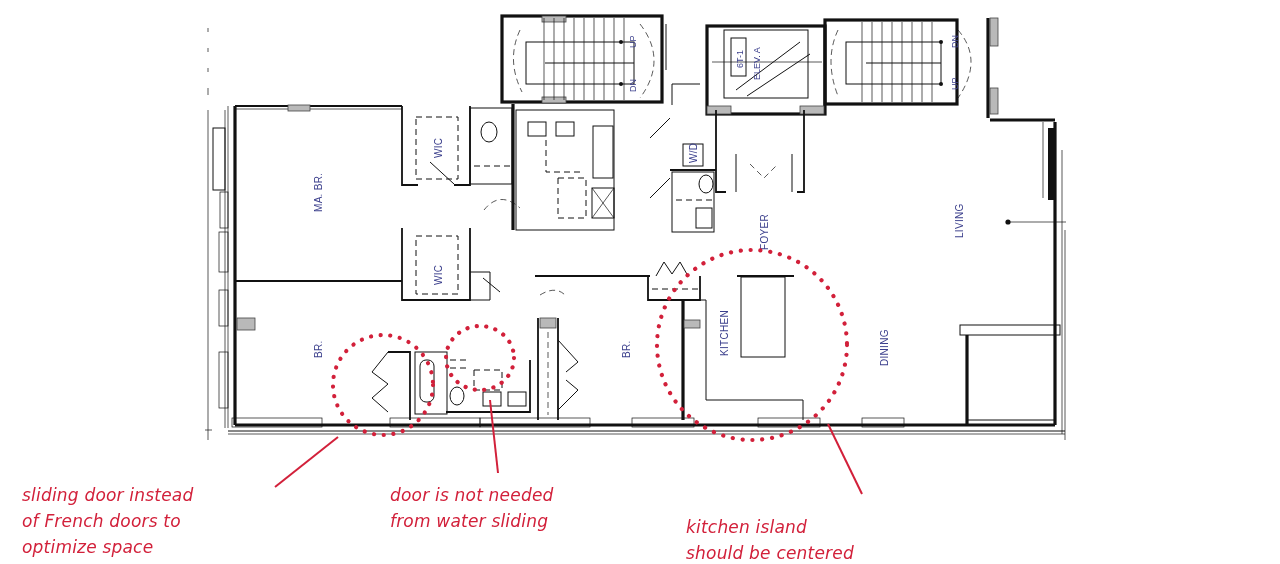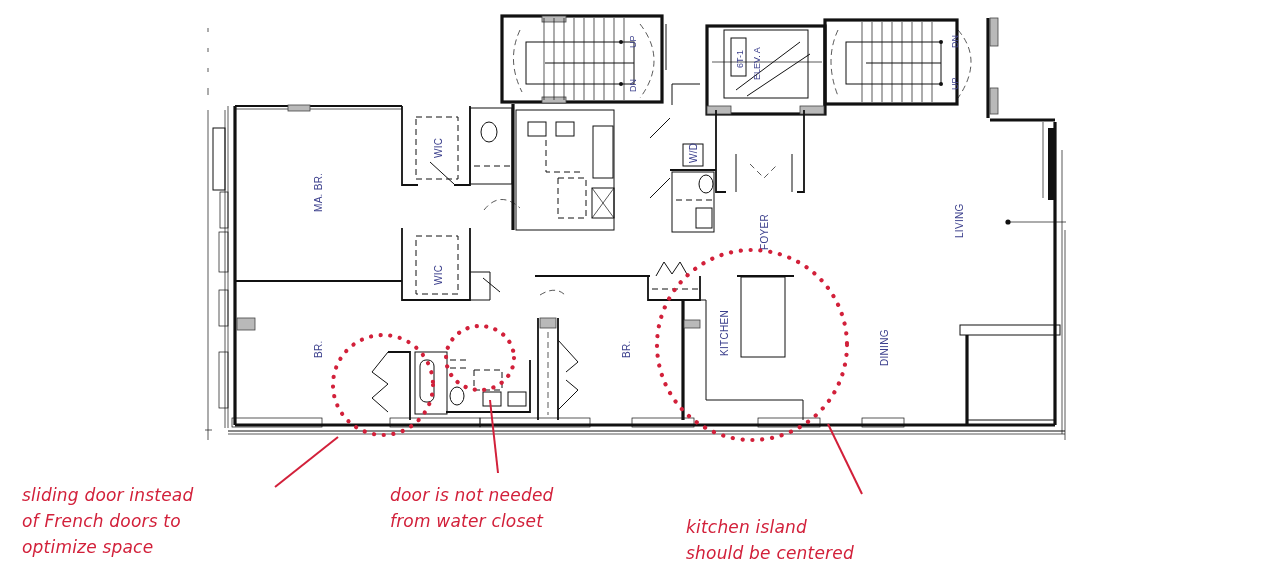--- a/index.html
+++ b/index.html
@@ -258,15 +258,15 @@
     <line class="leader" x1="275" y1="487" x2="338" y2="437" stroke="#d2203a"></line>
     <line class="leader" x1="490" y1="400" x2="498" y2="473" stroke="#d2203a"></line>
     <line class="leader" x1="828" y1="424" x2="862" y2="494" stroke="#d2203a"></line>
   </g>
 </svg>
 
 <div class="note" style="left:22px; top:482px; color:#d2203a;">sliding door instead
 of French doors to
 optimize space</div>
 <div class="note" style="left:390px; top:482px; color:#d2203a;">door is not needed
-from water closet</div>
+from water sliding</div>
 <div class="note" style="left:686px; top:514px; color:#d2203a;">kitchen island
 should be centered</div>
 
 </body></html>

